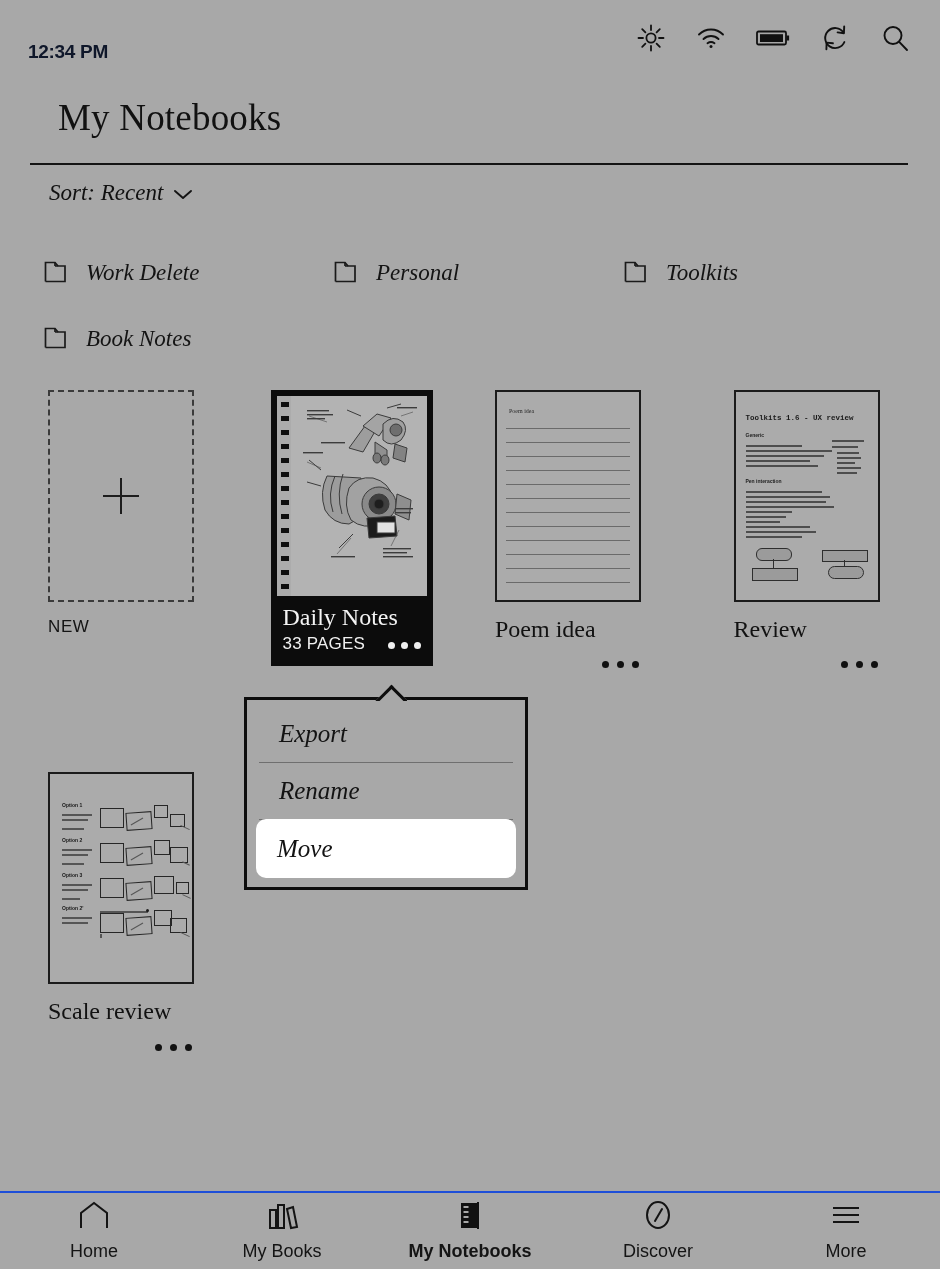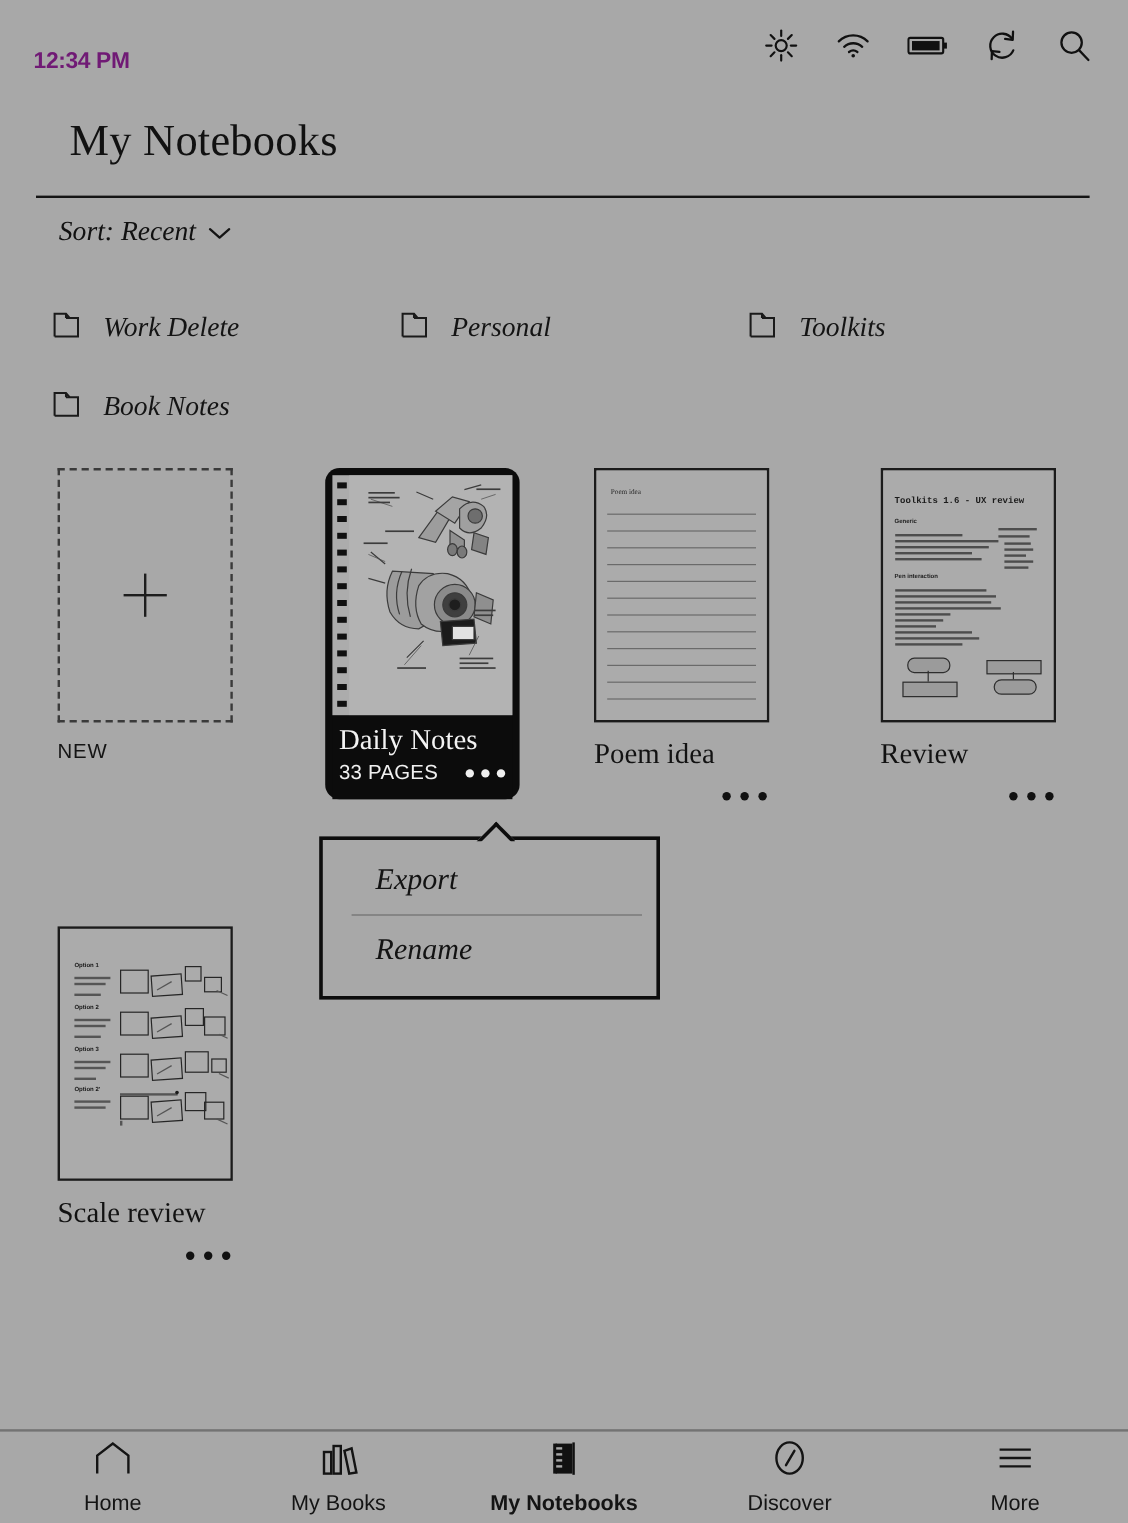--- a/index.html
+++ b/index.html
@@ -27,21 +27,21 @@
     align-items: center;
     justify-content: space-between;
     padding: 0 30px 0 28px;
     box-sizing: border-box;
   }
   .clock {
     font-family: "Liberation Sans", sans-serif;
     font-size: 19px;
     font-weight: 600;
     letter-spacing: -0.3px;
-    color: #701a75;
+    color: #0f172a;
     margin-top: 24px;
   }
   .status-icons {
     display: flex;
     align-items: center;
     gap: 30px;
   }
   .sicon { display: block; }
 
   
@@ -181,21 +181,20 @@
   }
 
   
   .sel-card {
     width: 150px;
     margin-left: -4px;
     background: #0c0c0c;
     padding: 6px 6px 0 6px;
     box-sizing: content-box;
     position: relative;
-    border-radius: 12px;
   }
   .sel-thumb {
     width: 150px;
     height: 200px;
     background: #acacac;
     position: relative;
     overflow: hidden;
   }
   .sel-meta {
     background: #0c0c0c;
@@ -218,28 +217,28 @@
     font-family: "Liberation Sans", sans-serif;
     font-size: 17px;
     color: #f0f0f0;
     letter-spacing: 0.2px;
   }
   .sel-dots .dot { background: #f0f0f0; margin-left: 6px; }
 
   
   .ctx-menu {
     position: absolute;
-    left: 266px;
+    left: 244px;
     top: 697px;
     width: 284px;
     background: #a8a8a8;
     border: 3px solid #0d0d0d;
     box-sizing: border-box;
     z-index: 40;
-    padding: 6px 0 10px 12px;
+    padding: 6px 0 10px 0;
   }
   .ctx-arrow {
     position: absolute;
     top: -16px;
     left: 128px;
     width: 32px;
     height: 17px;
     overflow: hidden;
   }
   .ctx-arrow::before {
@@ -274,21 +273,21 @@
     height: 57px;
   }
 
   
   .navbar {
     position: absolute;
     left: 0;
     bottom: 0;
     width: 940px;
     height: 76px;
-    border-top: 2px solid #737373;
+    border-top: 2px solid #1d4ed8;
     display: flex;
     align-items: center;
     background: #a8a8a8;
   }
   .navitem {
     flex: 1;
     display: flex;
     flex-direction: column;
     align-items: center;
     justify-content: center;
@@ -691,20 +690,21 @@
       </div>
     </div>
   </div>
 
 </div>
 
 <div class="ctx-menu">
   <div class="ctx-arrow"></div>
   <div class="ctx-item">Export</div>
   <div class="ctx-item">Rename</div>
+  <div class="ctx-item sel">Move</div>
 </div>
 
 <div class="navbar">
 
   <div class="navitem">
     <span>
       <svg width="34" height="30" viewBox="0 0 34 30">
         <path d="M4 28 L4 13 L17 3 L30 13 L30 28" fill="none" stroke="#141414" stroke-width="2"></path>
       </svg>
     </span>

